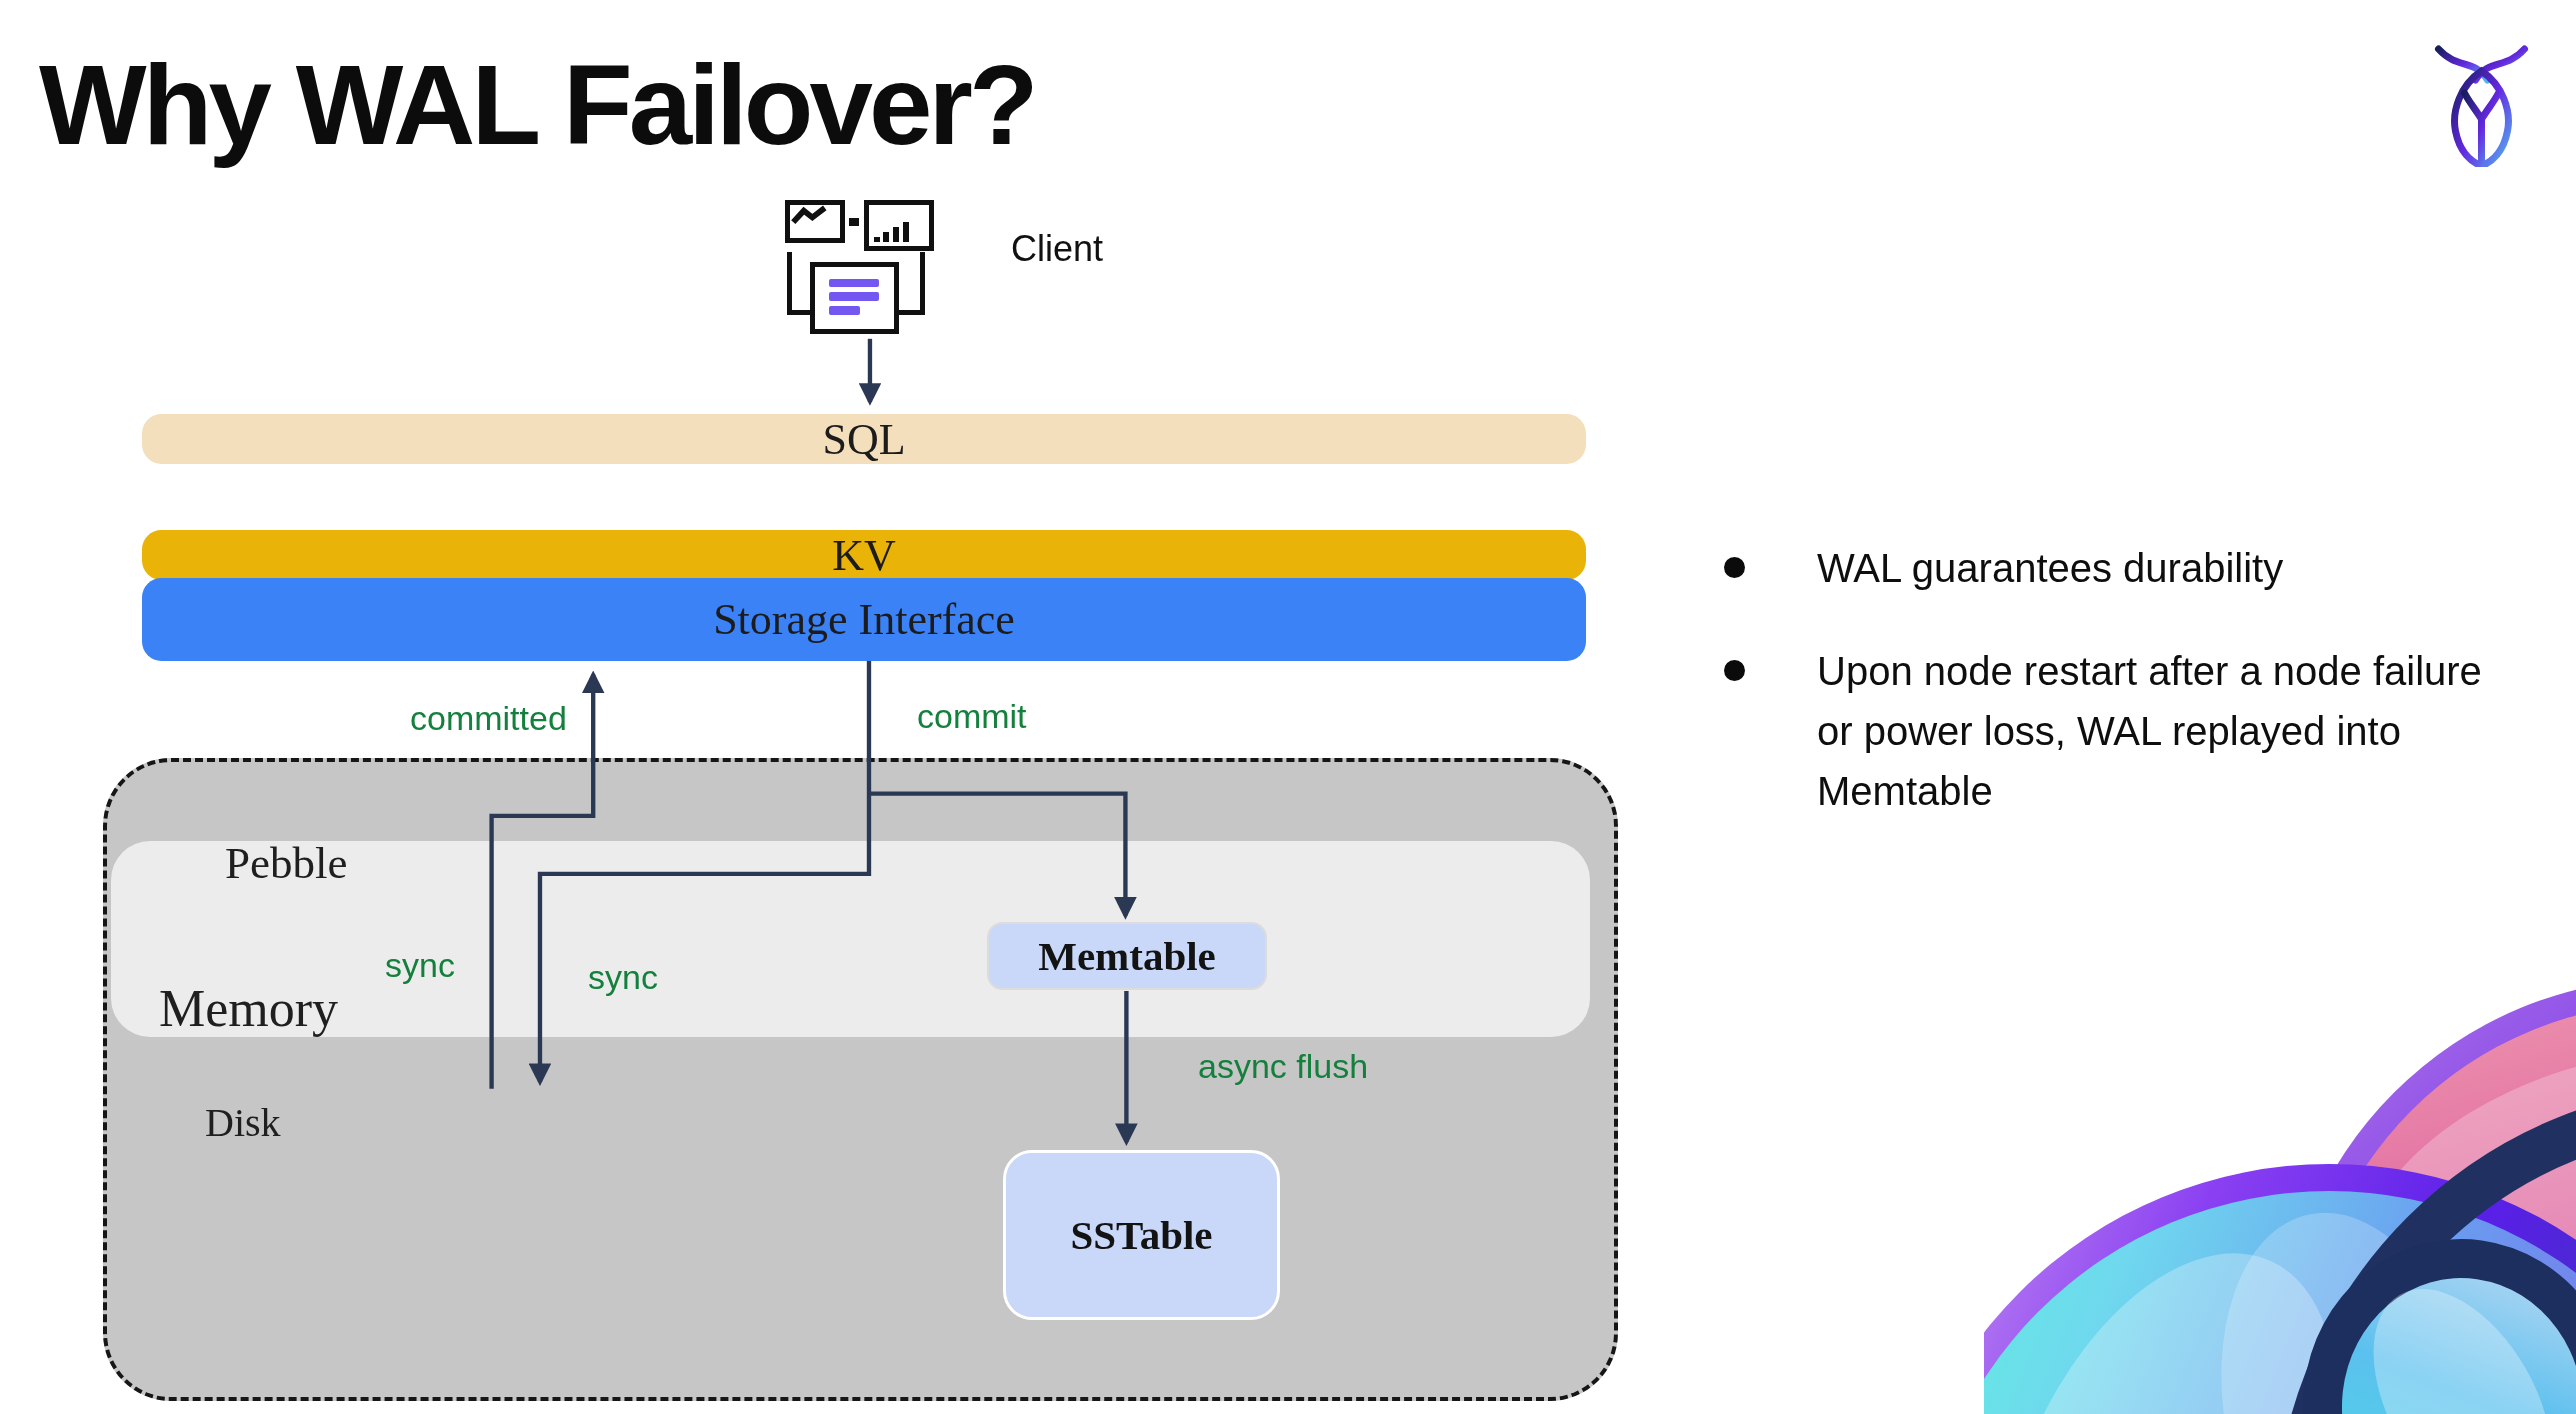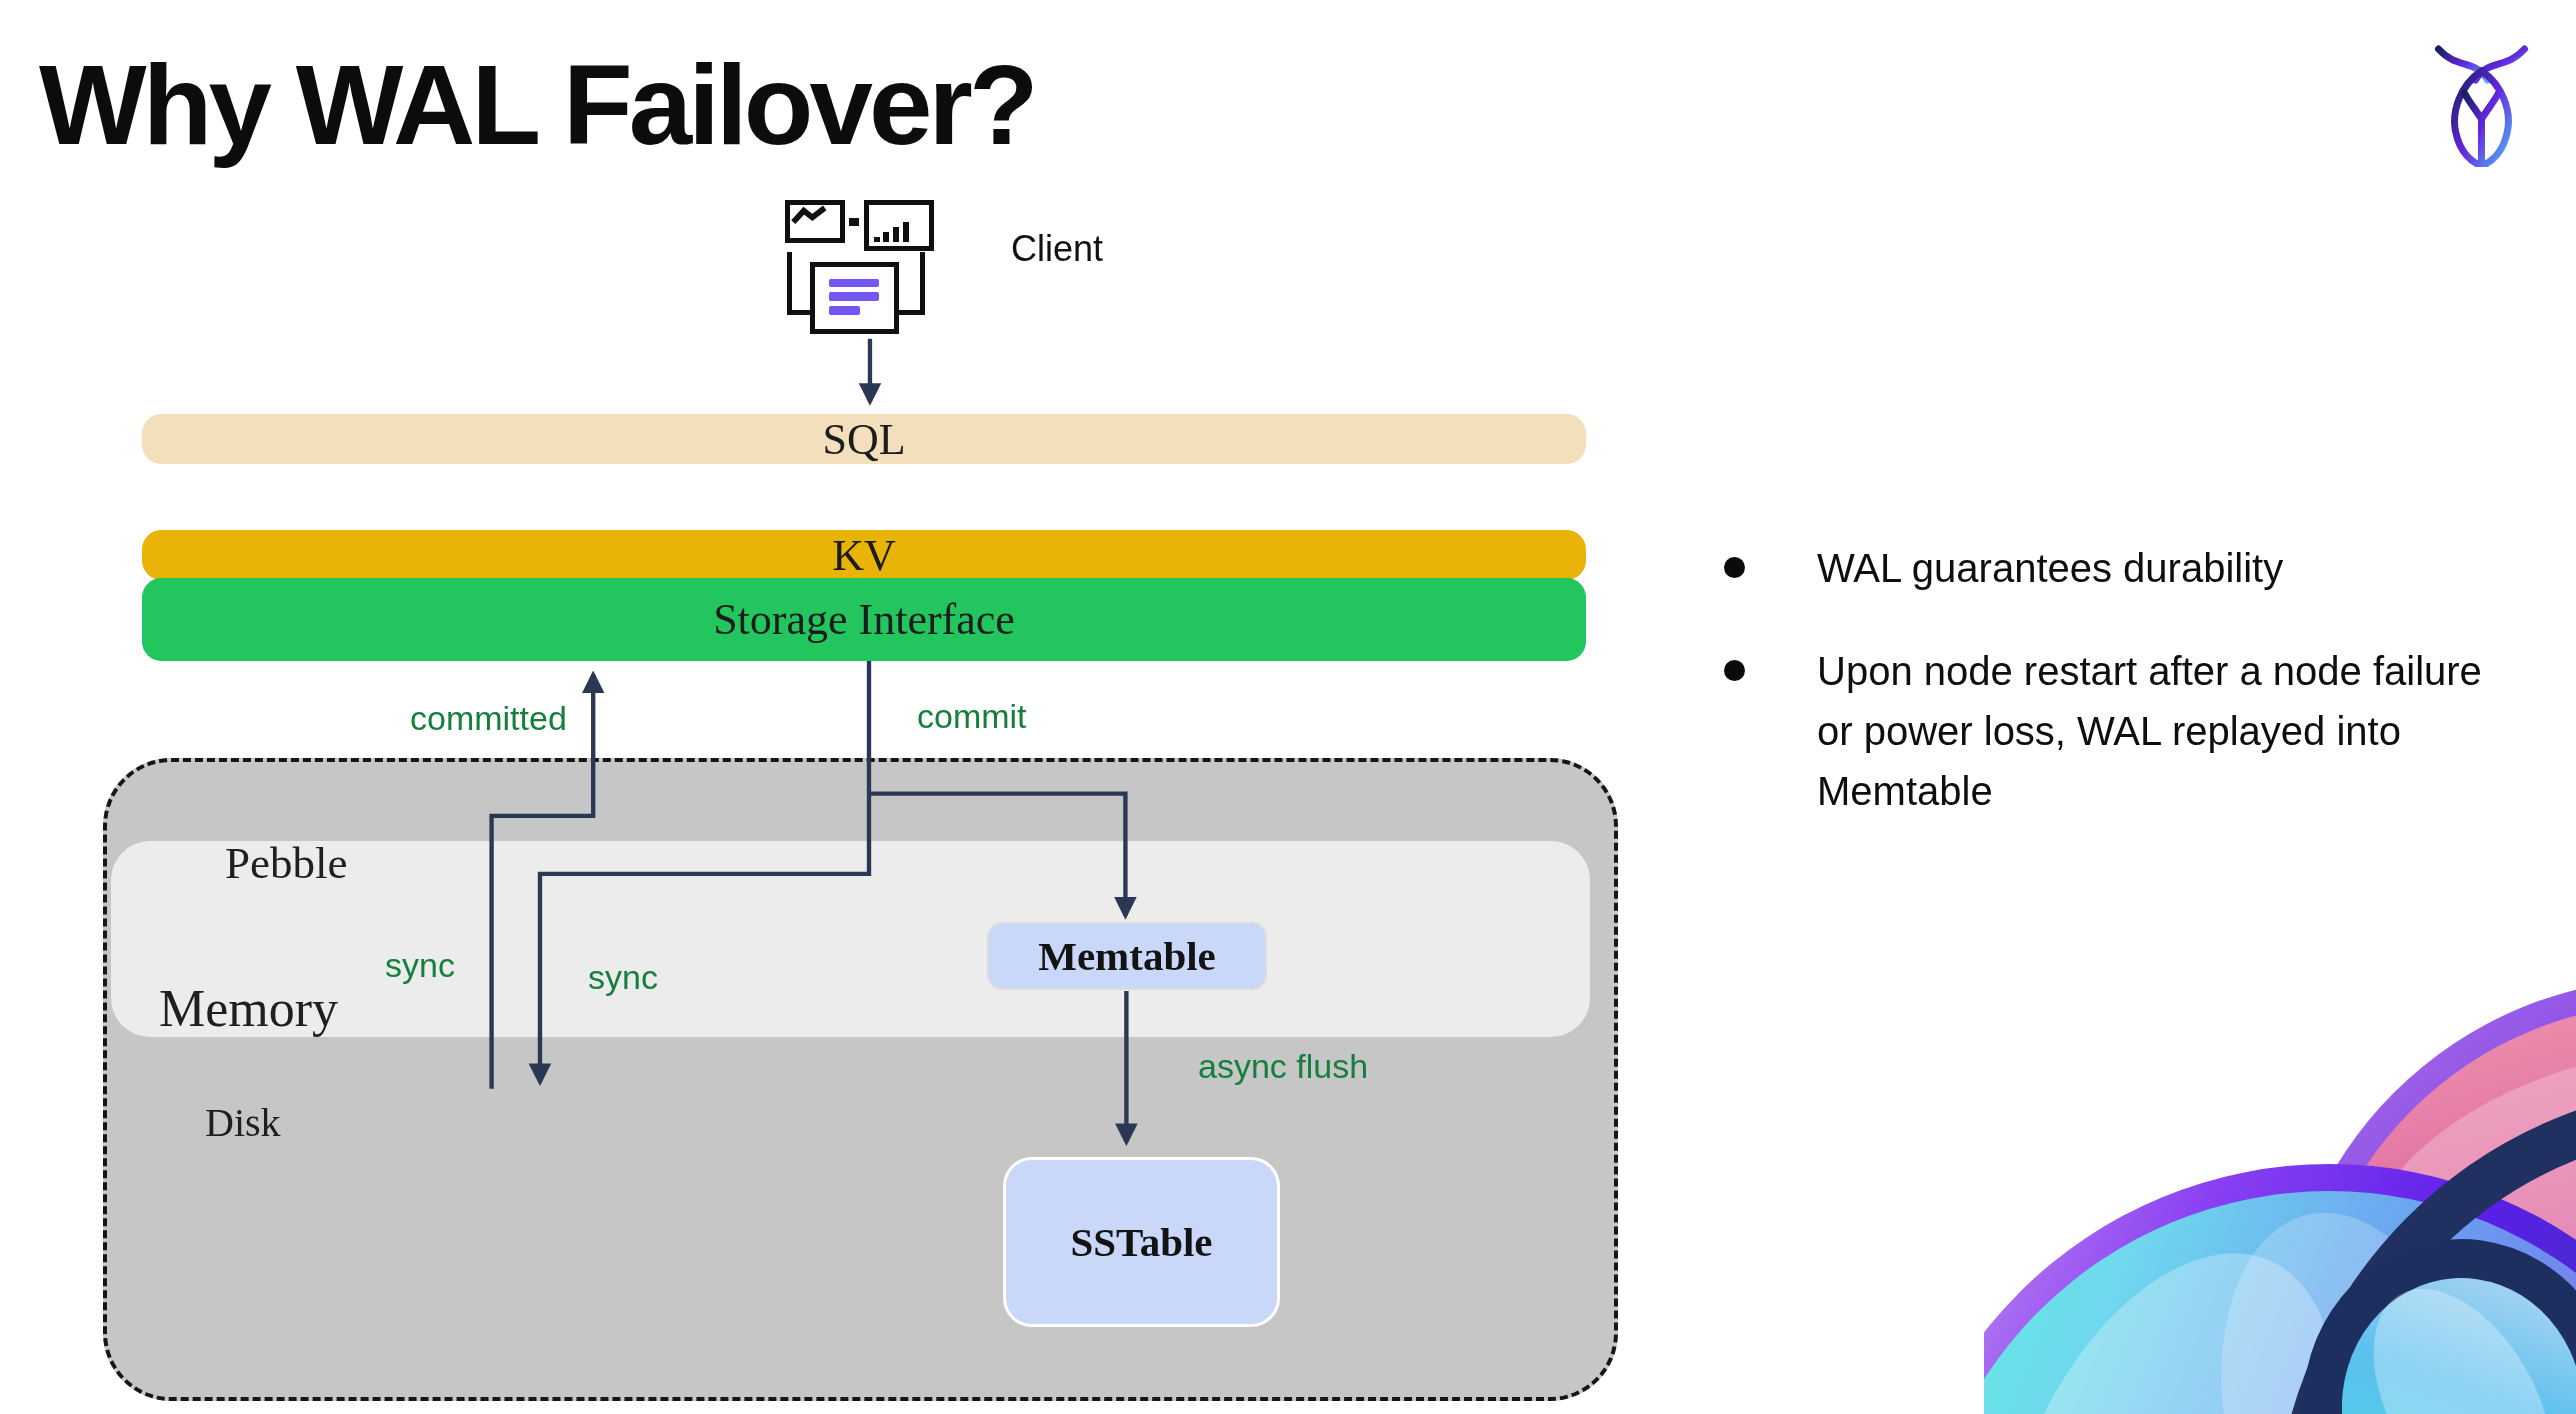--- a/index.html
+++ b/index.html
@@ -30,21 +30,21 @@
   .client-label{left:1011px;top:228px;font-size:36px;color:#111;}
 
   
   .bar{
     left:142px;width:1444px;border-radius:19.4px;display:flex;
     align-items:center;justify-content:center;
     font-family:"Liberation Serif",serif;font-size:44px;color:#1c1c1c;
   }
   .bar.sql{top:414px;height:50px;background:#f4dfbd;}
   .bar.kv{top:530px;height:50px;background:#eab308;}
-  .bar.storage{top:578px;height:83px;background:#22c55e;}
+  .bar.storage{top:578px;height:83px;background:#3b82f6;}
 
   
   .pebble-box{
     left:103px;top:758px;width:1515px;height:643px;background:#c6c6c6;
     border:4.8px dashed #161616;border-radius:68px;box-sizing:border-box;
   }
   .memory-band{
     left:111px;top:841px;width:1479px;height:196px;background:#ececec;border-radius:39px;
   }
   .zone-label{font-family:"Liberation Serif",serif;color:#1f1f1f;}
@@ -54,21 +54,21 @@
 
   
   .node{
     background:#c9d8f8;display:flex;align-items:center;justify-content:center;
     font-family:"Liberation Serif",serif;font-weight:bold;color:#131313;
     box-sizing:border-box;
     text-align:right;
   }
   .node.wal{left:454px;top:1089px;width:186px;height:168px;border:3.9px solid #ffffff;border-radius:29px;font-size:41px;}
   .node.memtable{left:987px;top:922px;width:280px;height:68px;border:2.9px solid #dcdcdc;border-radius:15.5px;font-size:41px;}
-  .node.sstable{left:1003px;top:1150px;width:277px;height:170px;border:3.9px solid #ffffff;border-radius:29px;font-size:41px;margin-top:7px;}
+  .node.sstable{left:1003px;top:1150px;width:277px;height:170px;border:3.9px solid #ffffff;border-radius:29px;font-size:41px;}
 
   
   .edge-label{font-size:34px;color:#15803d;white-space:nowrap;}
   .lab-committed{left:410px;top:699px;}
   .lab-commit{left:917px;top:697px;}
   .lab-sync-left{left:385px;top:946px;}
   .lab-sync-right{left:588px;top:958px;}
   .lab-async{left:1198px;top:1047px;}
 
   svg.wires{position:absolute;left:0;top:0;z-index:1;}

